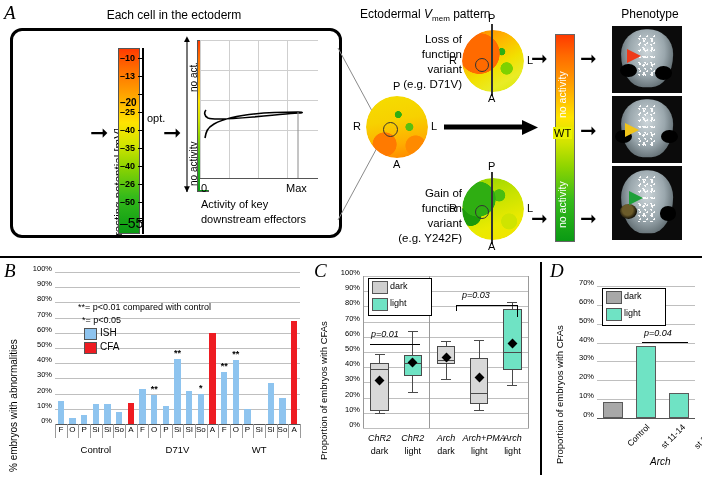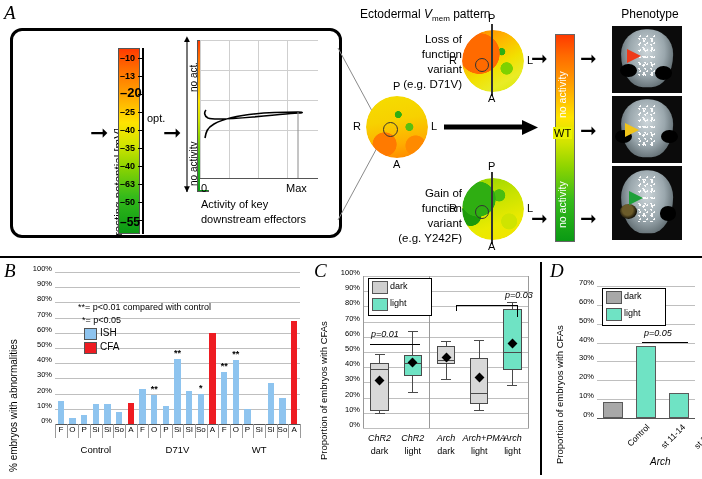--- a/index.html
+++ b/index.html
@@ -55,51 +55,52 @@
   .medline{position:absolute;height:1px;background:#4a4a4a;}
   .divline{position:absolute;background:#000;}
 </style>
 </head>
 <body>
 
 <div class="abs" id="panelA">
 
   <div class="abs panel-letter" style="left:4px;top:2px;">A</div>
 
+  <div class="abs ttl" style="left:24px;top:8px;width:300px;">Each cell in the ectoderm</div>
 
   <div id="boxA"></div>
 
   <div class="abs arrowR" style="left:90px;top:122px;">➞</div>
 
   <div class="abs" style="left:112px;top:236px;height:1px;width:1px;">
     <div class="ylab-rot">resting potential [mV]</div>
   </div>
 
   <div class="vbar grad-rp abs" style="left:118px;top:48px;width:22px;height:186px;"></div>
   <div class="abs" style="left:142px;top:48px;width:1.5px;height:186px;background:#000;"></div>
   <div class="abs" id="rpticks" style="left:118px;top:48px;width:42px;height:186px;">
       <div class="tick" style="top: 5px; left: 2px; font-weight: bold; font-size: 9px;">–10</div>
       <div class="tickline" style="top: 10px; left: 20px; width: 5px;"></div>
       <div class="tick" style="top: 23px; left: 2px; font-weight: bold; font-size: 9px;">–13</div>
       <div class="tickline" style="top: 28px; left: 20px; width: 5px;"></div>
-      <div class="tick" style="top: 37px; left: 2px; font-weight: bold; font-size: 13px;">–20</div>
+      <div class="tick" style="top: 49px; left: 2px; font-weight: bold; font-size: 10px;">–20</div>
       <div class="tickline" style="top: 46px; left: 20px; width: 5px;"></div>
       <div class="tick" style="top: 59px; left: 2px; font-weight: bold; font-size: 9px;">–25</div>
       <div class="tickline" style="top: 64px; left: 20px; width: 5px;"></div>
       <div class="tick" style="top: 77px; left: 2px; font-weight: bold; font-size: 9px;">–40</div>
       <div class="tickline" style="top: 82px; left: 20px; width: 5px;"></div>
       <div class="tick" style="top: 95px; left: 2px; font-weight: bold; font-size: 9px;">–35</div>
       <div class="tickline" style="top: 100px; left: 20px; width: 5px;"></div>
       <div class="tick" style="top: 113px; left: 2px; font-weight: bold; font-size: 9px;">–40</div>
       <div class="tickline" style="top: 118px; left: 20px; width: 5px;"></div>
-      <div class="tick" style="top: 131px; left: 2px; font-weight: bold; font-size: 9px;">–63</div>
+      <div class="tick" style="top: 131px; left: 2px; font-weight: bold; font-size: 9px;">–26</div>
       <div class="tickline" style="top: 136px; left: 20px; width: 5px;"></div>
       <div class="tick" style="top: 149px; left: 2px; font-weight: bold; font-size: 9px;">–50</div>
       <div class="tickline" style="top: 154px; left: 20px; width: 5px;"></div>
-      <div class="tick" style="top: 167px; left: 2px; font-weight: bold; font-size: 12px;">–55</div>
+      <div class="tick" style="top: 167px; left: 2px; font-weight: normal; font-size: 14px;">–55</div>
       <div class="tickline" style="top: 172px; left: 20px; width: 5px;"></div>
     </div>
 
   <div class="abs arrowR" style="left:163px;top:122px;">➞</div>
 
   <div class="abs" style="left:186px;top:40px;width:2px;height:152px;background:#777;"></div>
   <div class="abs" style="left:182px;top:36px;font-size:10px;line-height:6px;">▲</div>
   <div class="abs" style="left:182px;top:186px;font-size:10px;line-height:6px;">▼</div>
 
   <div class="abs" style="left:188px;top:92px;height:1px;width:1px;">
@@ -455,21 +456,21 @@
     </div>
 
   <div class="legbox" style="left:58px;top:20px;width:62px;height:36px;"></div>
   <div class="swatch abs" style="left:62px;top:23px;width:14px;height:11px;background:#cfcfcf;"></div>
   <div class="abs" style="left:80px;top:23px;font-size:9px;">dark</div>
   <div class="swatch abs" style="left:62px;top:40px;width:14px;height:11px;background:#6fe3c4;"></div>
   <div class="abs" style="left:80px;top:40px;font-size:9px;">light</div>
 
   <div class="pval" style="left:61px;top:71px;"><i>p=0.01</i></div>
   <div class="pline" style="left:60px;top:86px;width:50px;"></div>
-  <div class="pval" style="left:152px;top:32px;margin-left:43px;"><i>p=0.03</i></div>
+  <div class="pval" style="left:152px;top:32px;"><i>p=0.03</i></div>
   <div class="pline" style="left:146px;top:47px;width:62px;"></div>
   <div class="abs" style="left:146px;top:47px;width:1px;height:6px;background:#000;"></div>
   <div class="abs" style="left:207px;top:47px;width:1px;height:12px;background:#000;"></div>
 </div>
 
 <div class="abs" id="panelD" style="left:540px;top:258px;width:162px;height:221px;">
   <div class="abs" style="left:0;top:4px;width:2px;height:213px;background:#000;"></div>
   <div class="abs panel-letter" style="left:10px;top:2px;">D</div>
   <div class="abs" style="left:14px;top:206px;height:1px;width:1px;">
     <div class="ylab-rot" style="font-size:9.5px;">Proportion of embryos with CFAs</div>
@@ -504,15 +505,15 @@
       <div style="position: absolute; font-size: 8.5px; white-space: nowrap; transform: rotate(-45deg); transform-origin: right top; left: 85.5867px; top: 2px;">st 20-24</div>
     </div>
   <div class="abs" style="left:110px;top:198px;font-size:10px;font-style:italic;">Arch</div>
 
   <div class="legbox" style="left:62px;top:30px;width:62px;height:36px;"></div>
   <div class="swatch abs" style="left:66px;top:33px;width:14px;height:11px;background:#a8a8a8;"></div>
   <div class="abs" style="left:84px;top:33px;font-size:9px;">dark</div>
   <div class="swatch abs" style="left:66px;top:50px;width:14px;height:11px;background:#6fe3c4;"></div>
   <div class="abs" style="left:84px;top:50px;font-size:9px;">light</div>
 
-  <div class="pval" style="left:104px;top:70px;"><i>p=0.05</i></div>
+  <div class="pval" style="left:104px;top:70px;"><i>p=0.04</i></div>
   <div class="pline" style="left:102px;top:84px;width:46px;"></div>
 </div>
 
 </body></html>

